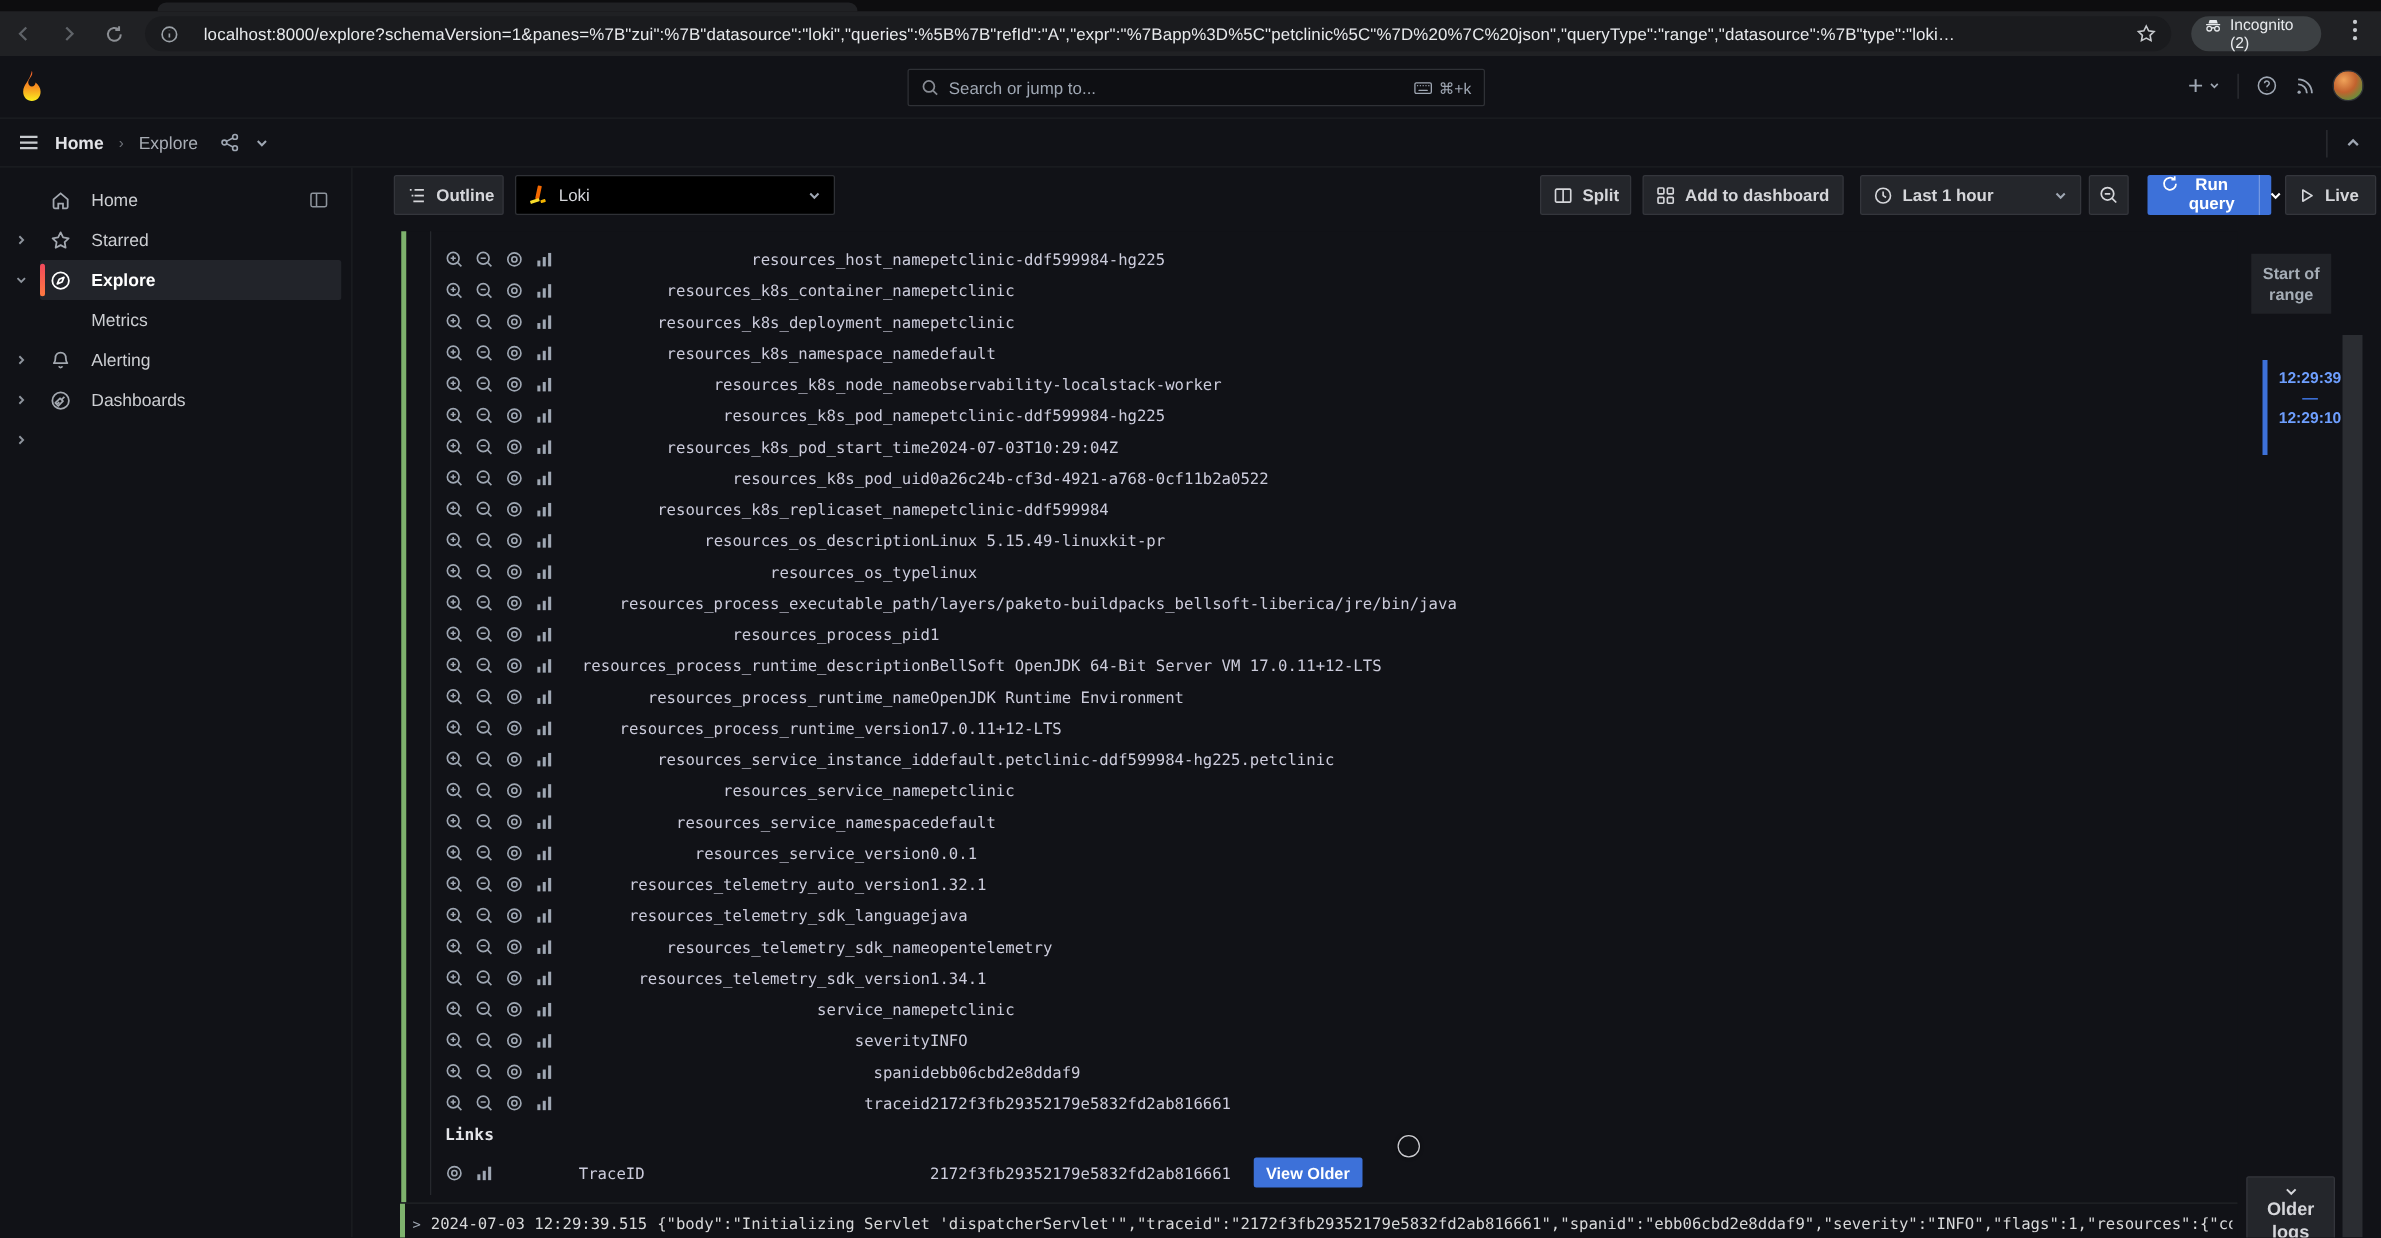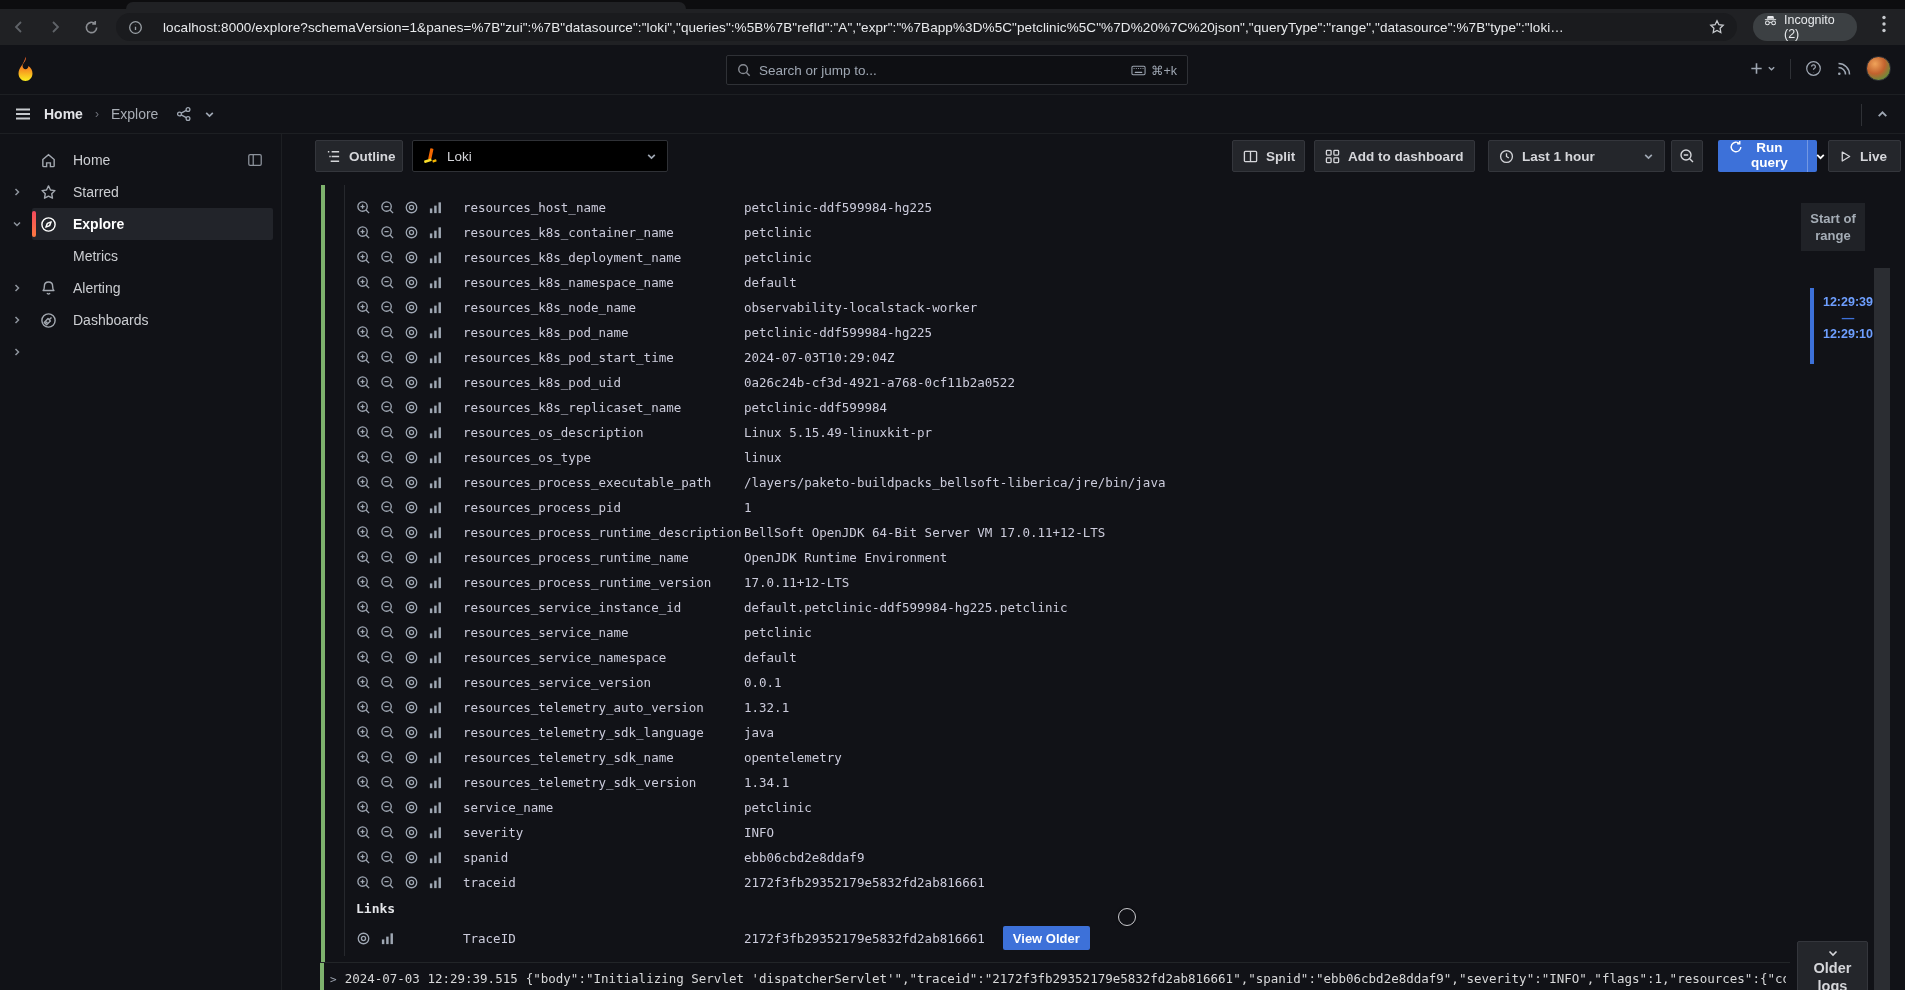--- a/index.html
+++ b/index.html
@@ -59,21 +59,21 @@
   .tb-blue { background:#3d71d9; border:none; color:#fff; padding:0; }
   .tb-blue .seg { display:flex; align-items:flex-start; gap:8px; padding:0 11px; height:100%; }
   .tb-blue .seg2 { border-left:1px solid rgba(255,255,255,.28); padding:0 7px; height:100%; display:flex; align-items:center; }
   .tbi { color:#d5d6da; display:flex; }
   .tb-blue .tbi { color:#fff; }
 
   
   .log-panel { position:absolute; left:38px; top:51px; width:1470px; height:777px; background:#111217; }
   .level-bar { position:absolute; left:1px; top:0; bottom:0; width:4px; background:#7eb26d; }
   .inner-divider { position:absolute; left:24px; top:0; bottom:6px; width:1px; background:#26282d; }
-  .fields-table { position:absolute; left:0; top:10px; right:0; }
+  .fields-table { position:absolute; left:0; top:10px; right:0;text-align:right; }
   .frow { height:25px; display:flex; align-items:center; padding-left:36px; }
   .ficons { width:107px; display:flex; gap:9px; align-items:center; color:#9fa7b3; flex:none; }
   .icn { display:flex; }
   .fname { width:281px; flex:none; font-family:"DejaVu Sans Mono", monospace; font-size:12.5px; color:#ccccdc; white-space:nowrap; }
   .fvalue { font-family:"DejaVu Sans Mono", monospace; font-size:12.5px; color:#ccccdc; white-space:nowrap; }
   .links-title { position:absolute; left:36px; top:716px; font-family:"DejaVu Sans Mono", monospace; font-size:13px; font-weight:bold; color:#e3e4e8; }
   .link-row { position:absolute; left:0; top:740px; right:0; height:26px; display:flex; align-items:center; padding-left:36px; }
   .link-icons { width:107px; display:flex; gap:9px; color:#9fa7b3; flex:none; }
   .view-trace { margin-left:18px; height:24px; background:#3d71d9; color:#fff; border:none; border-radius:2px; font-family:"Liberation Sans",sans-serif; font-size:13px; font-weight:bold; padding:0 10px; }
 

